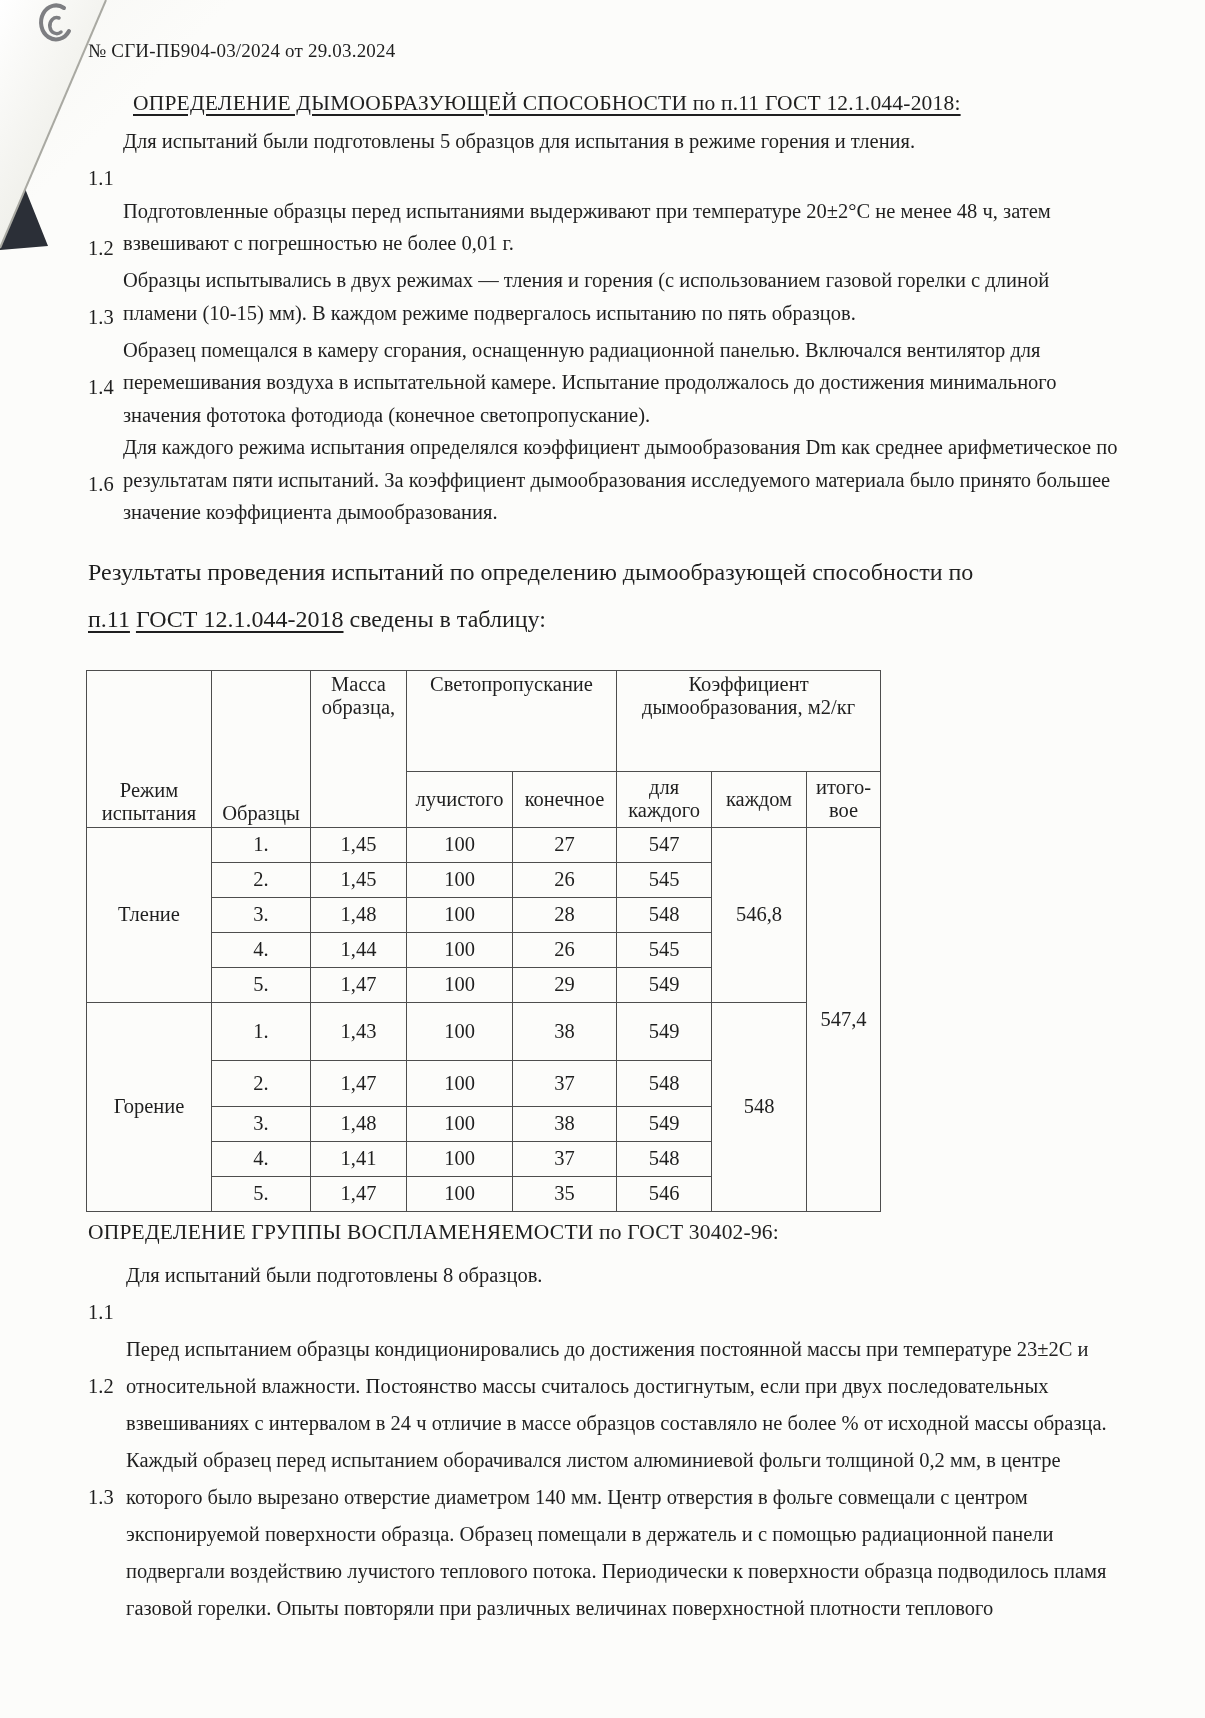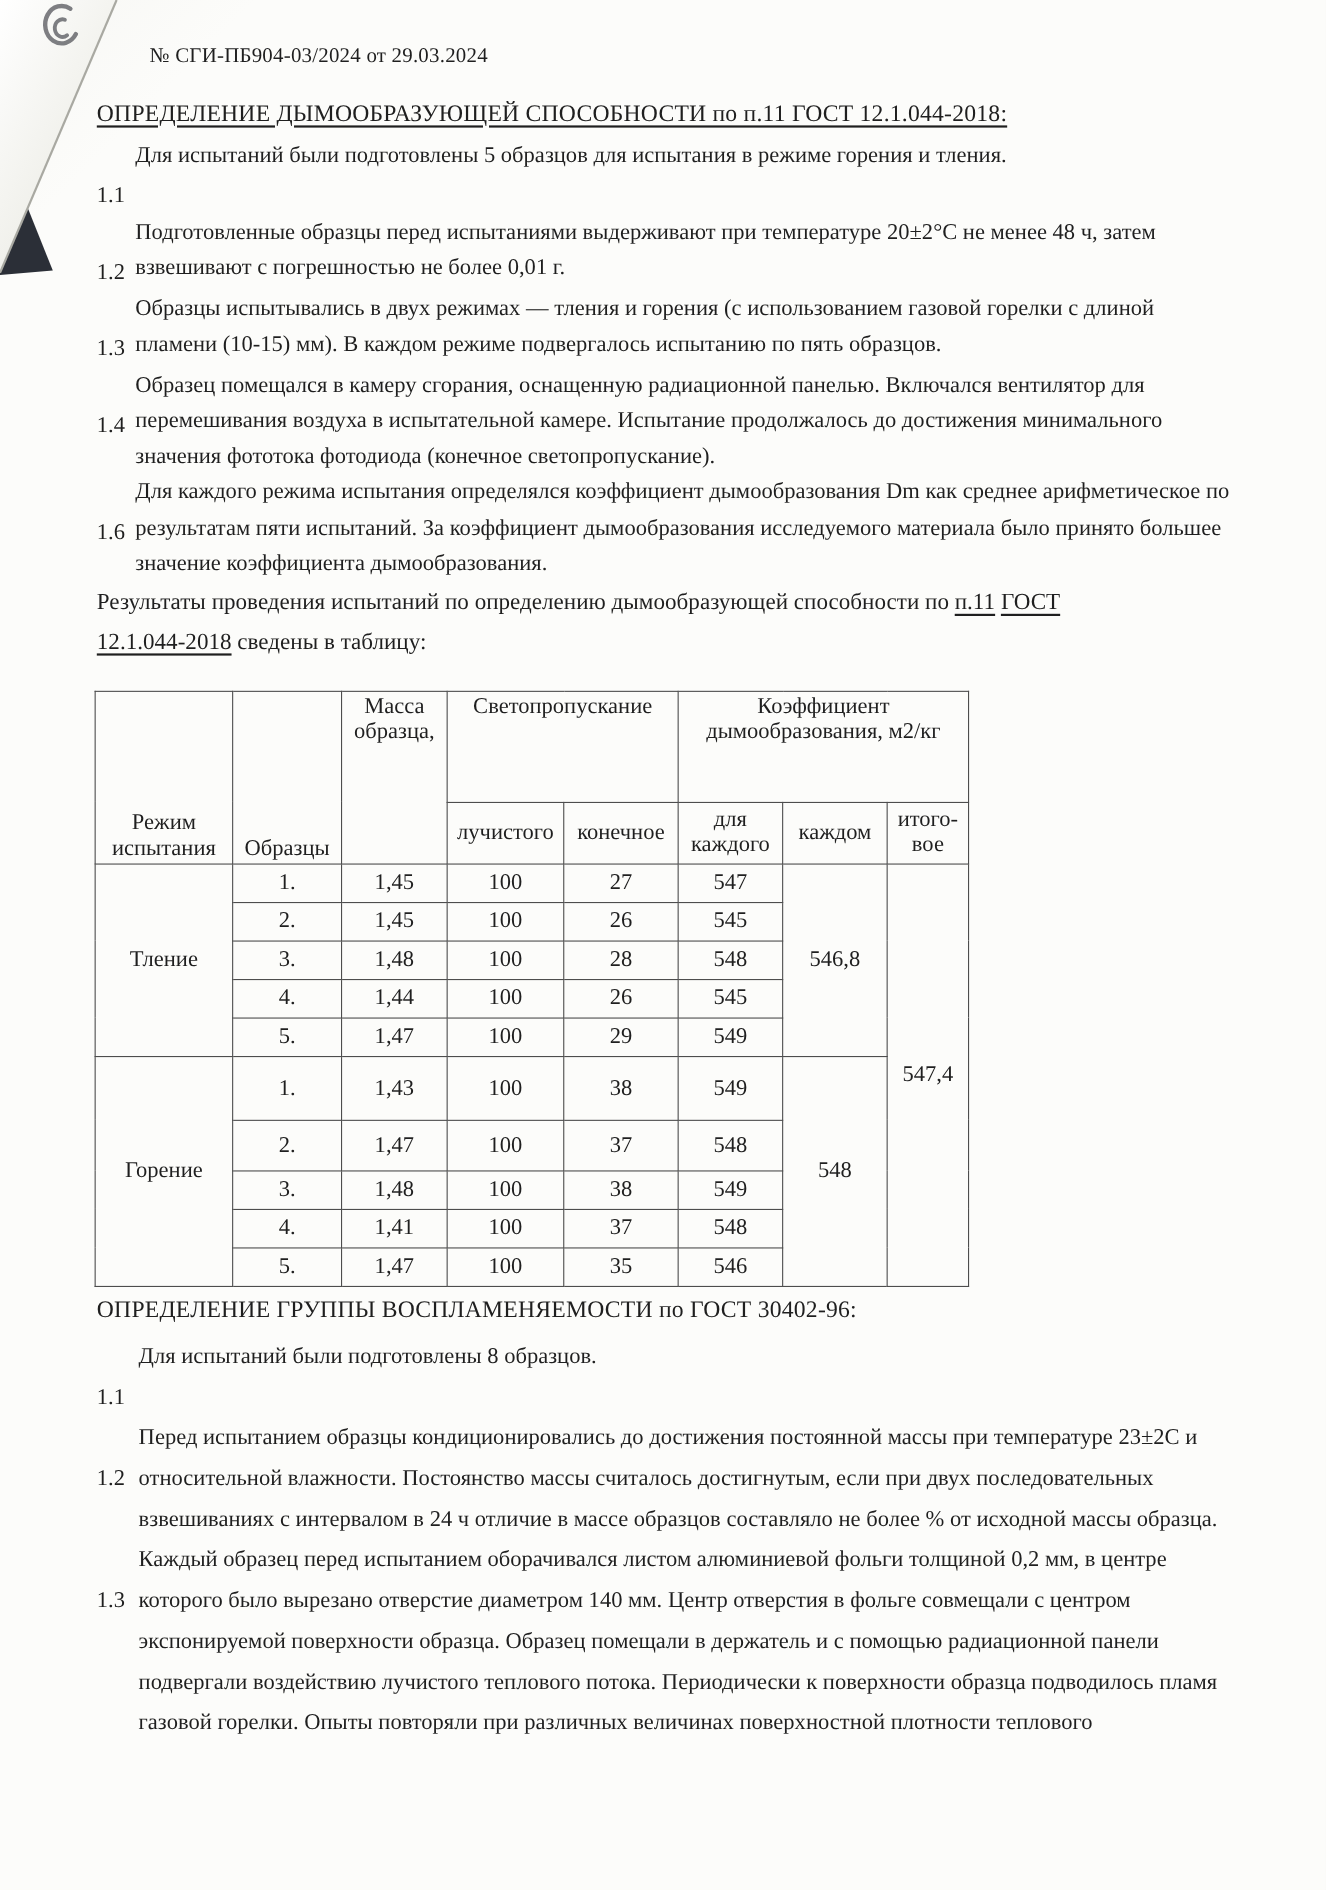--- a/index.html
+++ b/index.html
@@ -8,31 +8,31 @@
     background:#fbfbf8;
     font-family:"Liberation Serif", serif;
     color:#1f1f1f;
     position:relative;
     overflow:hidden;
   }
   .scan-page{position:absolute;inset:0;background:linear-gradient(135deg,#f7f7f4 0%,#fcfcfa 8%,#fcfcfa 100%);}
   
   .corner-art{position:absolute;top:0;left:0;width:140px;height:280px;pointer-events:none;}
   .content{position:absolute;left:88px;top:40px;width:1032px;}
-  .doc-number{font-size:19px;letter-spacing:.2px;margin-left:48px;}
+  .doc-number{font-size:19px;letter-spacing:.2px;}
   .sec-title{font-size:21.5px;margin-top:29px;letter-spacing:.2px;}
-  .sec-title .underline{text-decoration:underline;text-underline-offset:4px;text-decoration-thickness:1.6px;}
+  .sec-title .underline{text-decoration:underline;text-underline-offset:4px;text-decoration-thickness:1.6px;margin-left:45px;}
   .num-list{margin-top:9px;}
   .num-item{display:flex;font-size:20.5px;line-height:32.5px;}
   .num-item .num{flex:0 0 35px;margin-top:37px;}
   .num-item .txt{flex:1;}
   .list2 .num-item{line-height:37px;}
   .list2{margin-top:12px;}
   .list2 .num{flex:0 0 38px;}
-  .results-par{font-size:21px;line-height:36px;width:920px;}
+  .results-par{font-size:24px;line-height:47px;margin-top:20px;width:920px;}
   .uref{text-decoration:underline;text-underline-offset:4px;text-decoration-thickness:1.5px;}
   
   table.res{border-collapse:collapse;table-layout:fixed;width:794px;margin-top:27px;margin-left:-2px;}
   table.res th, table.res td{
     border:1.5px solid #4d4d4d;
     font-weight:normal;font-size:20.5px;
     text-align:center;padding:2px 4px;
     background:transparent;
   }
   th.h-mode{vertical-align:bottom;padding-bottom:12px;border-radius:15px;}

